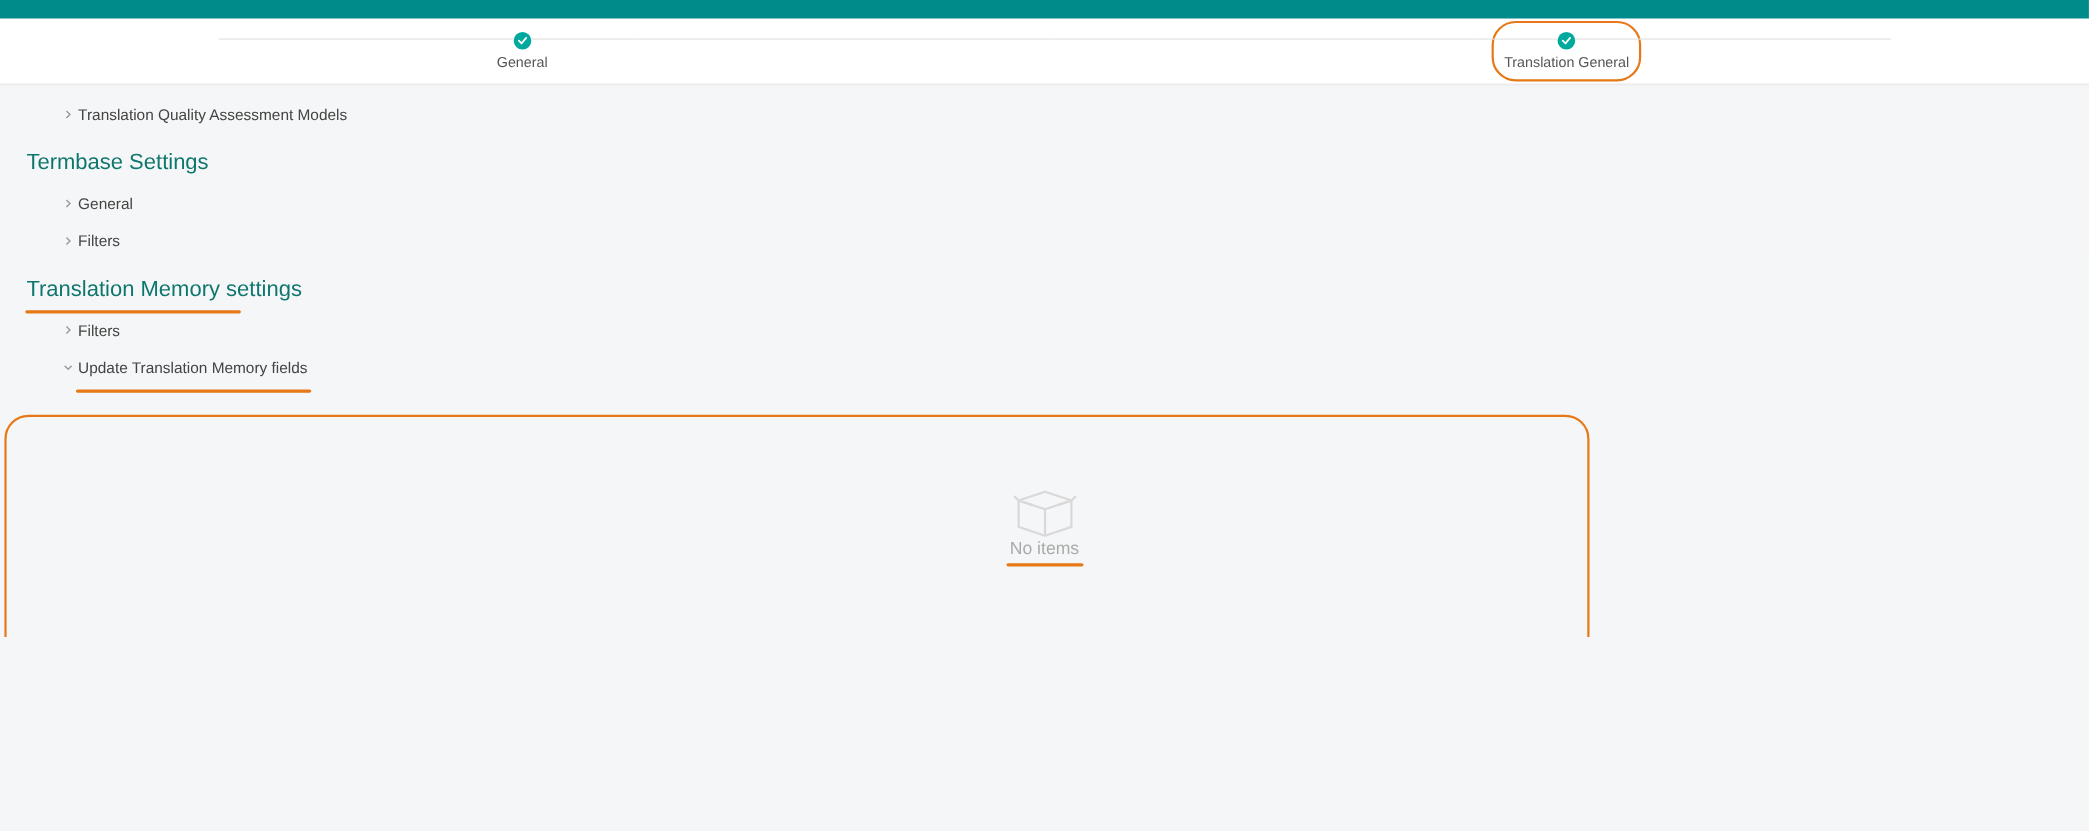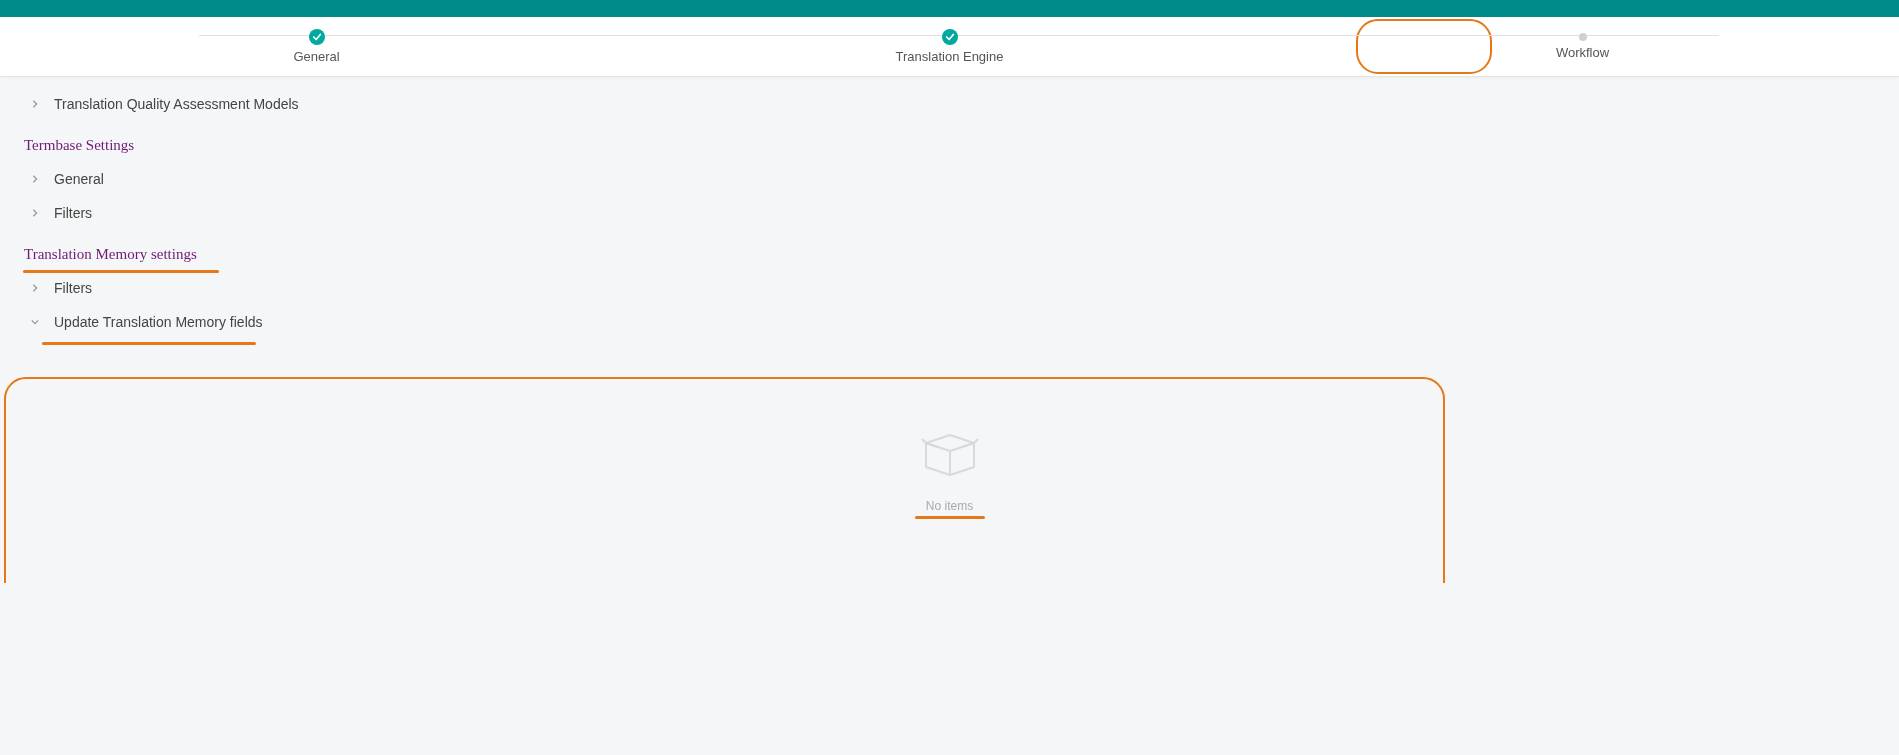--- a/index.html
+++ b/index.html
@@ -58,57 +58,56 @@
 
   .content {
     padding: 10px 0 40px 0;
     position: relative;
   }
 
   .tree-item {
     display: flex;
     align-items: center;
     padding: 9px 0 9px 30px;
-    gap: 14px;
+    gap: 4px;
     cursor: pointer;
     font-size: 14px;
     color: #444;
+    margin-left: 27px;
   }
   .tree-item .chev {
     width: 10px; height: 10px;
     flex-shrink: 0;
     display: flex; align-items: center; justify-content: center;
   }
   .tree-item .chev svg { width: 8px; height: 8px; stroke: #999; stroke-width: 1.6; fill: none; }
 
   .section-heading {
-    font-size: 15px;
-    color: #701a75;
+    font-size: 20px;
+    color: #0f766e;
     padding: 16px 0 8px 24px;
     position: relative;
-    font-family: Liberation Serif, serif;
   }
   .underline-orange {
     height: 3px;
     background: #e67817;
     border-radius: 2px;
     position: absolute;
   }
 
   .empty-panel {
     display: flex;
     flex-direction: column;
     align-items: center;
     padding: 90px 0 30px 0;
   }
   .empty-panel svg { width: 64px; height: 50px; }
   .empty-panel .msg {
-    font-size: 12px;
+    font-size: 16px;
     color: #aaa;
-    margin-top: 20px;
     position: relative;
   }
   .empty-panel .msg-underline {
     position: absolute;
     height: 3px;
     width: 70px;
     background: #e67817;
     border-radius: 2px;
     bottom: -6px;
     left: 50%;
@@ -142,28 +141,24 @@
     </div>
     <span class="label">General</span>
   </div>
 
   <div class="step">
     <div class="circle">
       <svg viewBox="0 0 12 12">
           <path d="M2 6 L5 9 L10 3" stroke="#fff" stroke-width="2" fill="none" stroke-linecap="round" stroke-linejoin="round"></path>
         </svg>
     </div>
-    <span class="label">Translation Engine</span>
-  </div>
-
-
-  <div class="step">
-    <div class="circle dot"></div>
-    <span class="label">Workflow</span>
-  </div>
+    <span class="label">Translation General</span>
+  </div>
+
+
 
 
   <div class="highlight-step" style="right:407px; top:2px; width:136px; height:55px;"></div>
 </div>
 
 <div class="content">
 
   <div class="tree-item">
     <span class="chev">
       <svg viewBox="0 0 10 10">

